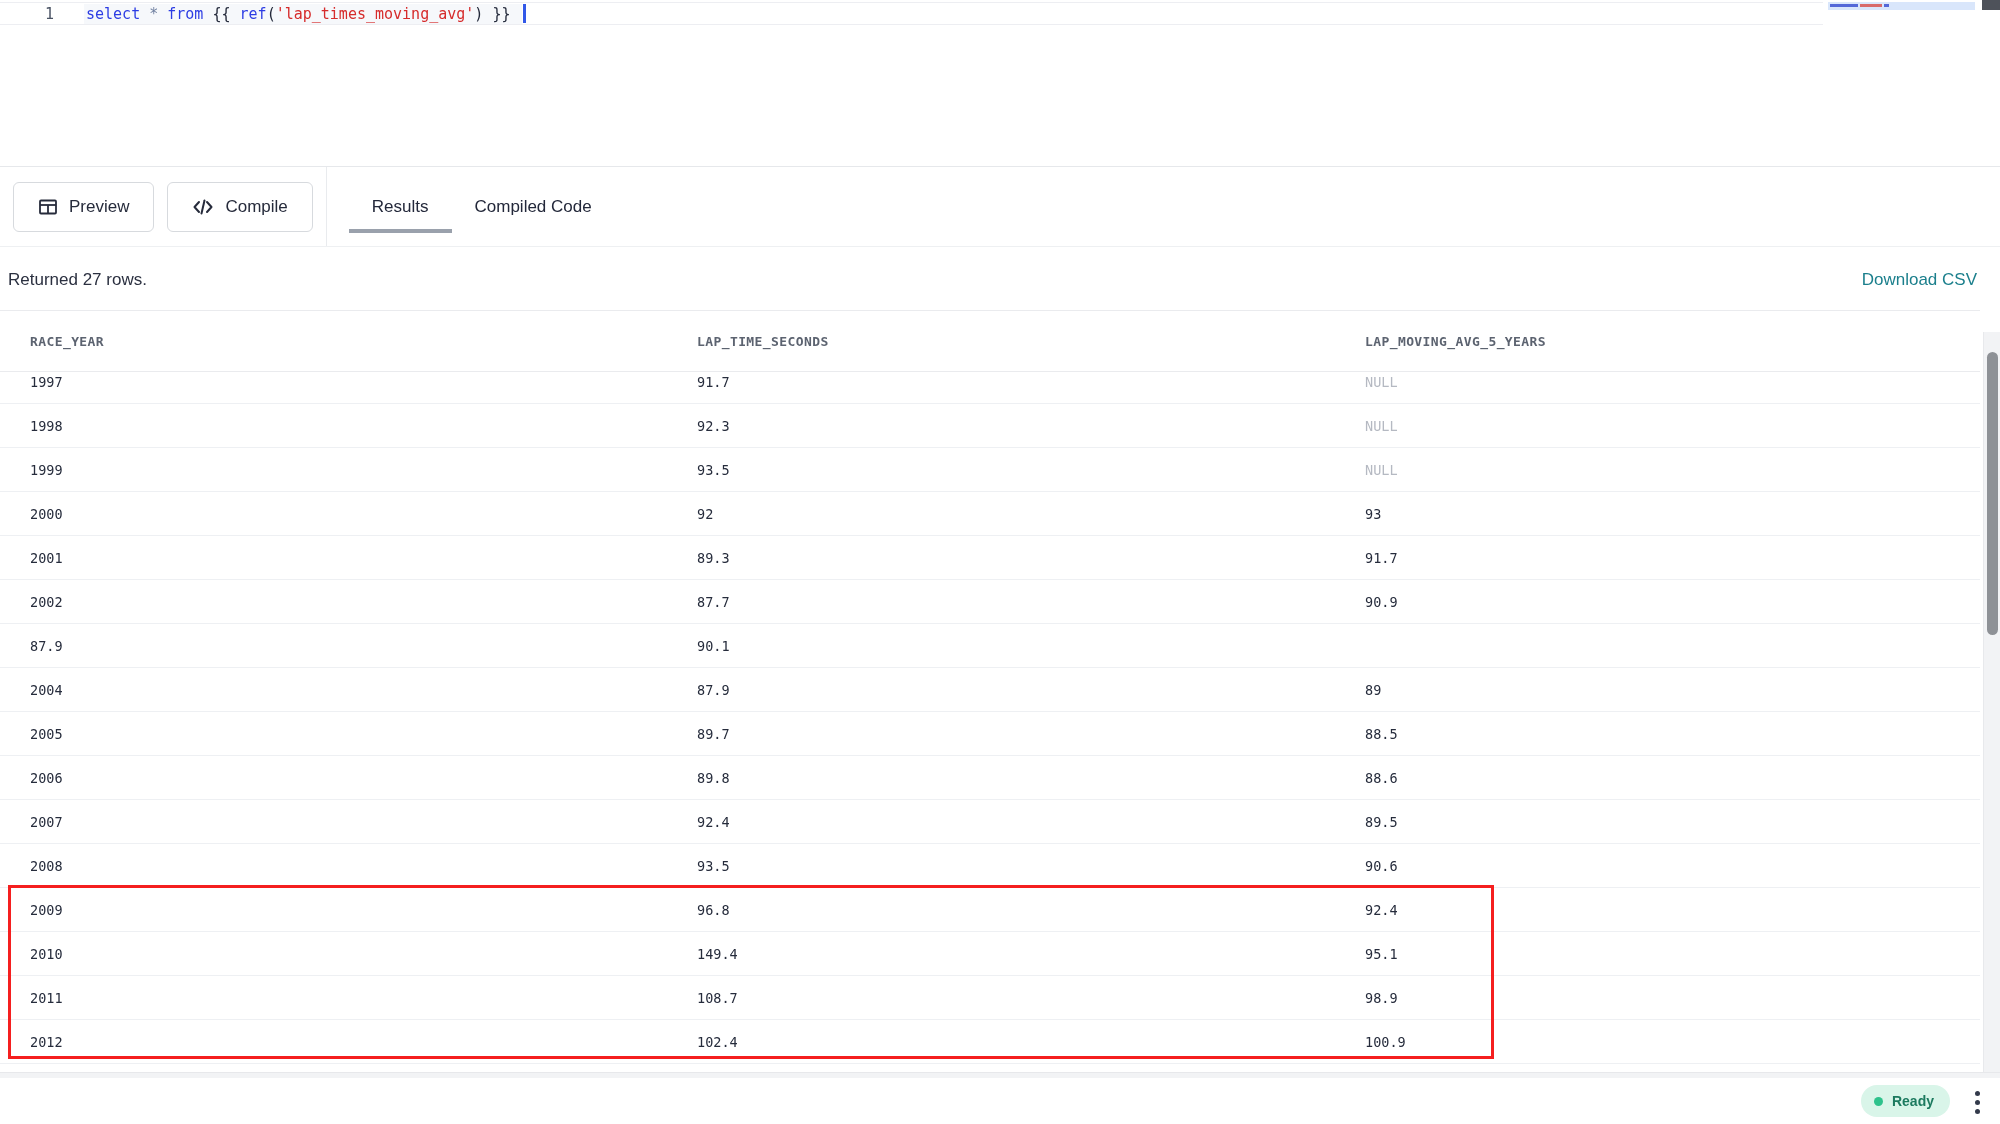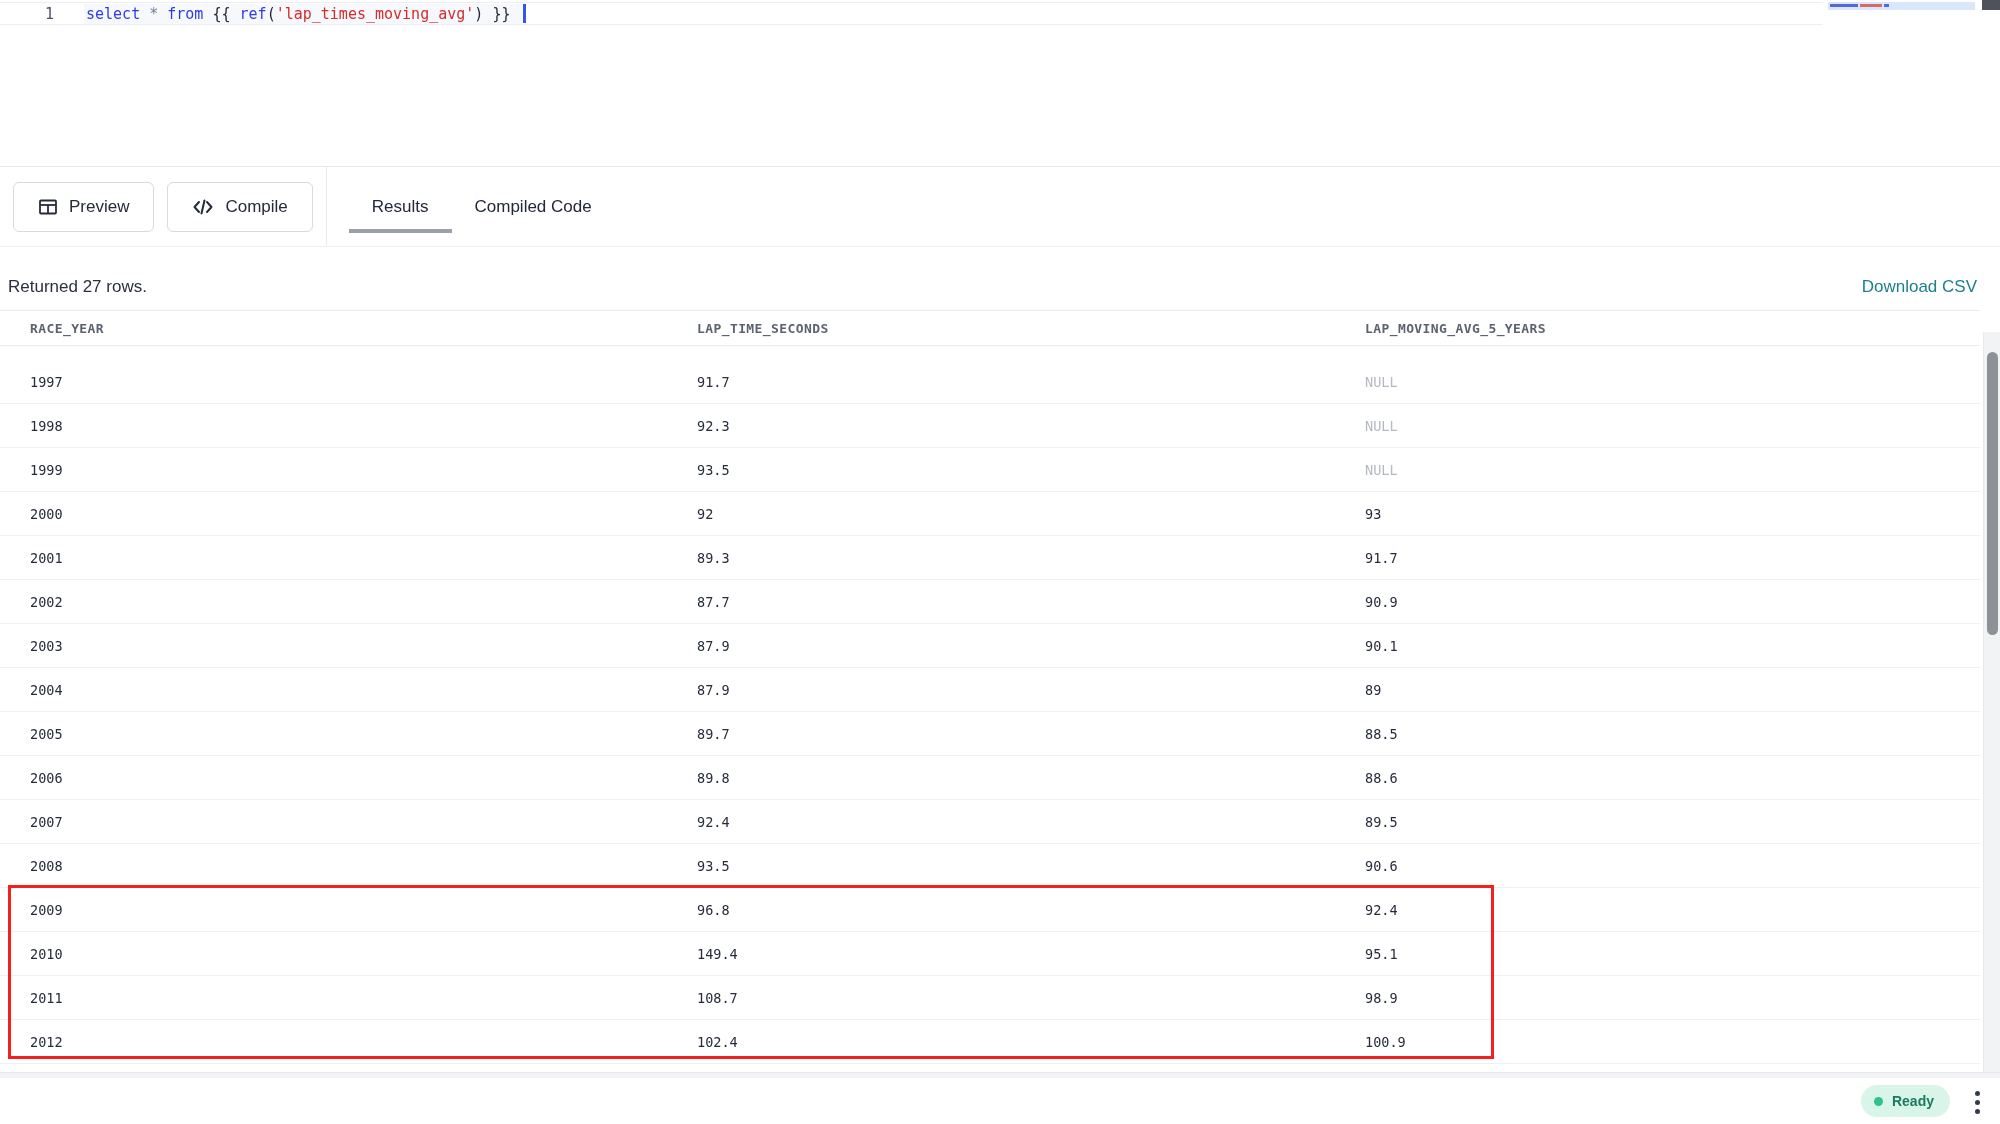--- a/index.html
+++ b/index.html
@@ -40,25 +40,25 @@
   .toolbar-divider { width:1px; align-self:stretch; background:#e9ebee; margin-left:13px; }
   .tabs { display:flex; margin-left:22px; height:100%; }
   .tab { position:relative; padding:0 23px; display:flex; align-items:center;
     font-size:17px; color:#23283a; cursor:pointer;text-align:center; }
   .tab.active { font-weight:500; }
   .tab.active::after { content:""; position:absolute; left:0; right:0; bottom:13px;
     height:4px; background:#9aa1ac; }
 
   
   .results-panel { position:absolute; top:247px; left:0; width:2000px; height:825px; background:#fff; }
-  .summary-row { position:absolute; top:11px; left:0; width:2000px; height:63px; }
+  .summary-row { position:absolute; top:4px; left:0; width:2000px; height:63px; }
   .summary-text { position:absolute; left:8px; top:19px; font-size:17px; color:#2b3040; }
   .download-link { position:absolute; right:23px; top:19px; font-size:17px;
     color:#1b7f8c; cursor:pointer;margin-left:24px; }
-  .table-header { position:absolute; top:63px; left:0; width:1980px; height:36px;
+  .table-header { position:absolute; top:63px; left:0; width:1980px; height:62px;
     border-top:1px solid #eaebee; border-bottom:1px solid #eaebee;
     display:grid; grid-template-columns:667px 668px 1fr; padding-left:30px; align-items:center;
     font:700 13px "DejaVu Sans Mono", monospace; color:#5c6370; letter-spacing:0.4px; }
   .rows { position:absolute; top:113px; left:0; width:1980px; }
   .row { height:44px; border-bottom:1px solid #eef0f3;
     display:grid; grid-template-columns:667px 668px 1fr; padding-left:30px; align-items:center;
     font:13.5px "DejaVu Sans Mono", monospace; color:#262c3c; }
   .cell.null { color:#b5b9c2; }
   .red-box { position:absolute; left:8px; width:1486px; border:3px solid #f51f1f;
     pointer-events:none; }
@@ -163,21 +163,20 @@
         <div class="cell">2001</div>
         <div class="cell">89.3</div>
         <div class="cell">91.7</div>
       </div>
       <div class="row">
         <div class="cell">2002</div>
         <div class="cell">87.7</div>
         <div class="cell">90.9</div>
       </div>
       <div class="row">
-        <div class="cell">2003</div>
         <div class="cell">87.9</div>
         <div class="cell">90.1</div>
       </div>
       <div class="row">
         <div class="cell">2004</div>
         <div class="cell">87.9</div>
         <div class="cell">89</div>
       </div>
       <div class="row">
         <div class="cell">2005</div>

